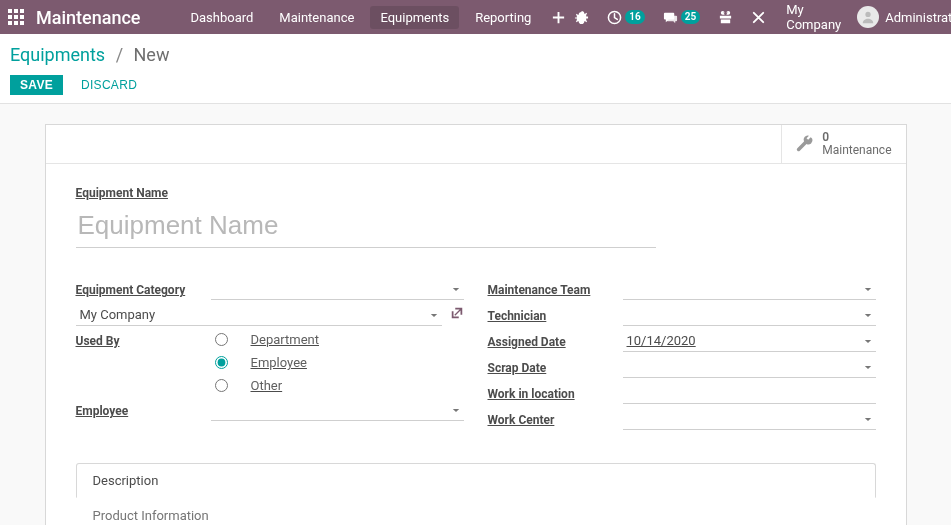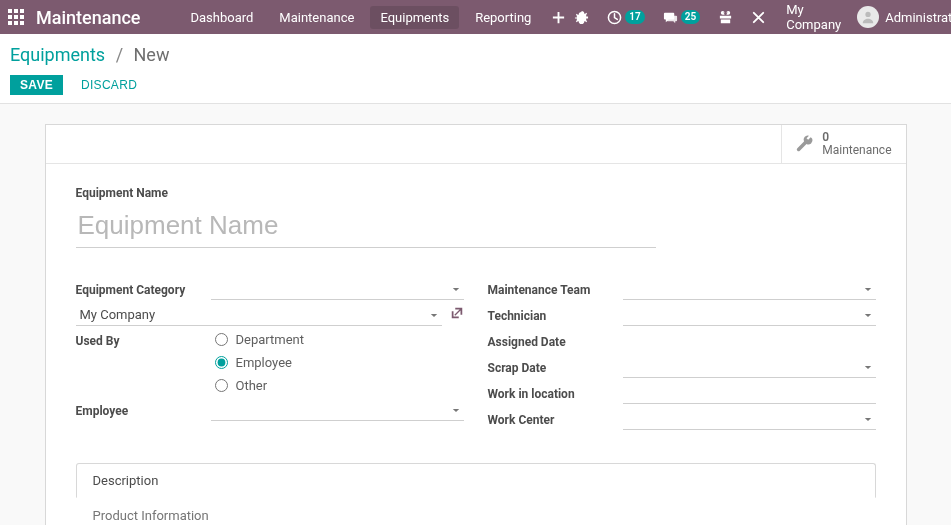--- a/index.html
+++ b/index.html
@@ -34,39 +34,39 @@
 
   .sheet-wrap { padding: 0 8px; }
   .sheet { max-width: 862px; margin: 20px auto 0 auto; background:#fff; border:1px solid #d8d8d8; position:relative; padding-bottom:30px; }
   .statbar { display:flex; justify-content:flex-end; border-bottom:1px solid #e5e5e5; }
   .statbtn { border-left:1px solid #e5e5e5; padding:6px 14px 6px 12px; display:flex; align-items:center; gap:8px; cursor:pointer; min-width:110px; }
   .statbtn svg { width:20px; height:20px; fill:#9a9a9a; }
   .statbtn .nums { display:flex; flex-direction:column; line-height:1.1; }
   .statbtn .nums .n { color:#6c6c6c; font-weight:600; font-size:12px; }
   .statbtn .nums .t { color:#6c6c6c; font-size:12px; }
 
-  .form-body { padding: 22px 30px 10px 30px; }
+  .form-body { padding: 22px 30px 10px 30px; text-decoration: underline; }
   .title-label { font-size:12px; font-weight:700; color:#4c4c4c; margin-bottom:6px; }
   .title-input { width:100%; max-width:580px; font-size:26px; color:#aaa; border:none; border-bottom:1px solid #cfcfcf; padding:4px 2px 6px 2px; outline:none; background:transparent; }
   .title-input::placeholder { color:#b8b8b8; }
 
   .cols { display:flex; gap: 24px; margin-top: 28px; }
   .col { flex:1; }
   .frow { display:flex; align-items:center; min-height:26px; margin-bottom:0px; }
   .frow .flabel { width:135px; font-size:12px; font-weight:700; color:#4c4c4c; padding-top:2px; }
   .frow .fval { flex:1; position:relative; }
   .sel { width:100%; border:none; border-bottom:1px solid #cfcfcf; padding:3px 16px 3px 4px; font-size:13px; color:#4c4c4c; background:transparent; display:flex; align-items:center; min-height:22px; cursor:pointer; }
   .sel.with-ext { width: calc(100% - 22px); display:inline-flex; }
   .caret { position:absolute; right:4px; top:50%; transform:translateY(-50%); pointer-events:none; }
   .caret.shift { right:26px; }
   .caret svg { width:8px; height:8px; fill:#777; }
   .ext { position:absolute; right:0; top:2px; cursor:pointer; }
   .ext svg { width:14px; height:14px; fill:#7c5a6f; }
 
-  .radio-row { display:flex; align-items:center; gap:8px; padding:4px 0 4px 4px; font-size:13px; color:#5f5f5f; }
+  .radio-row { display:flex; align-items:center; gap:23px; padding:4px 0 4px 4px; font-size:13px; color:#5f5f5f; }
   .radio-row input[type=radio]{ accent-color:#00a09d; }
 
   .tabs { display:flex; border-bottom:1px solid #d8d8d8; margin: 20px 30px 0 30px; flex-direction: column; }
   .tab { padding:9px 16px; font-size:13px; color:#767676; cursor:pointer; border:1px solid transparent; border-bottom:none; position:relative; top:1px; background:#fff; }
   .tab.active { border-color:#d8d8d8; color:#4c4c4c; border-bottom:1px solid #fff; border-radius:3px 3px 0 0; }
 </style>
 </head>
 <body>
 
 <div class="topbar">
@@ -100,21 +100,21 @@
     <div class="ticon">
       <svg viewBox="0 0 16 16">
           <path d="M8 1a3 3 0 013 3h1l1-1 1 1-1 1v2h2v2h-2v2l1 1-1 1-1-1h-1a3 3 0 01-6 0H4l-1 1-1-1 1-1v-2H1V8h2V6L2 5l1-1 1 1h1a3 3 0 013-3z" fill="#fff"></path>
         </svg>
     </div>
     <div class="ticon">
       <svg viewBox="0 0 16 16">
           <circle cx="8" cy="8" r="6.5" fill="none" stroke="#fff" stroke-width="1.6"></circle>
           <path d="M8 4v4l3 2" stroke="#fff" stroke-width="1.6" fill="none" stroke-linecap="round"></path>
         </svg>
-      <span class="badge">17</span>
+      <span class="badge">16</span>
     </div>
     <div class="ticon">
       <svg viewBox="0 0 16 16">
           <path d="M2 3h9a1 1 0 011 1v5a1 1 0 01-1 1H6l-3 3v-3H2a1 1 0 01-1-1V4a1 1 0 011-1z" fill="#fff"></path>
           <path d="M5 6h9a1 1 0 011 1v4a1 1 0 01-1 1h-1v2l-2-2H5a1 1 0 01-1-1V7a1 1 0 011-1z" fill="#fff" opacity="0.85"></path>
         </svg>
       <span class="badge">25</span>
     </div>
     <div class="ticon">
       <svg viewBox="0 0 16 16">
@@ -245,20 +245,28 @@
               <div class="sel">
                   <span></span>
                 </div>
               <span class="caret"><svg viewBox="0 0 10 10">
                     <path d="M1 3l4 4 4-4z"></path>
                   </svg></span>
             </div>
           </div>
           <div class="frow">
             <div class="flabel">Assigned Date</div>
+            <div class="fval">
+              <div class="sel">
+                  <span>10/14/2020</span>
+                </div>
+              <span class="caret"><svg viewBox="0 0 10 10">
+                    <path d="M1 3l4 4 4-4z"></path>
+                  </svg></span>
+            </div>
           </div>
           <div class="frow">
             <div class="flabel">Scrap Date</div>
             <div class="fval">
               <div class="sel">
                   <span></span>
                 </div>
               <span class="caret"><svg viewBox="0 0 10 10">
                     <path d="M1 3l4 4 4-4z"></path>
                   </svg></span>

